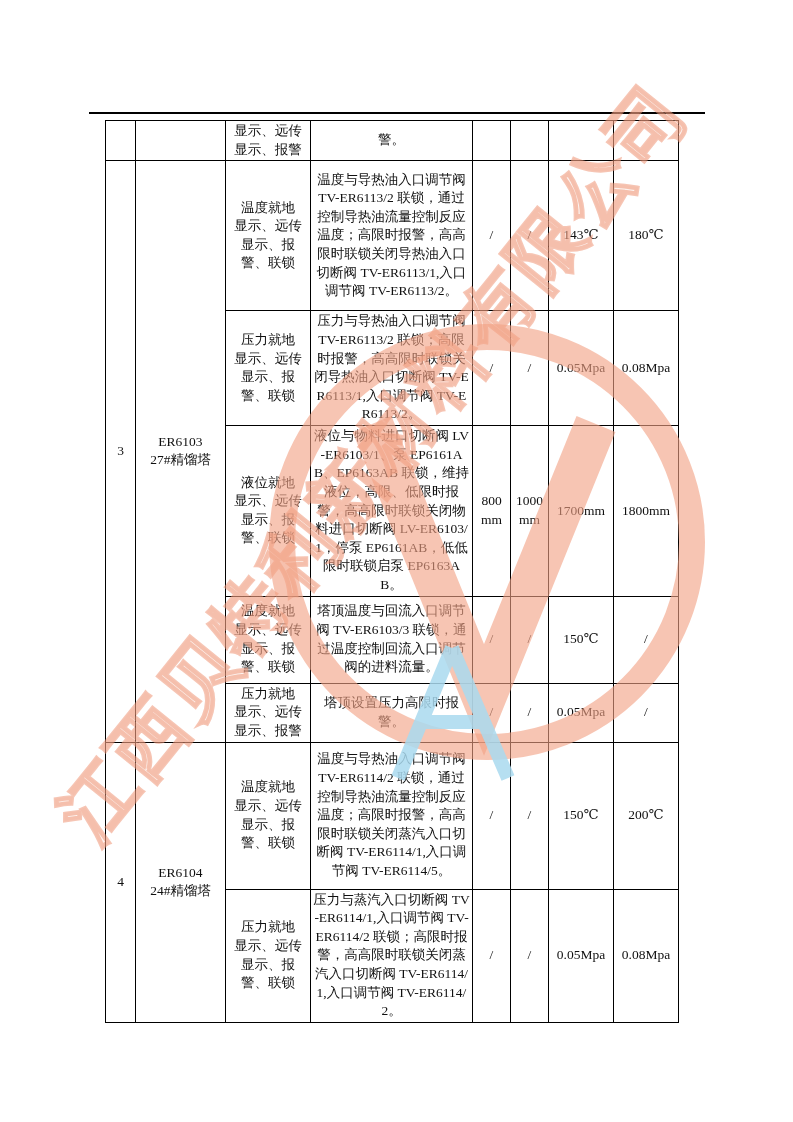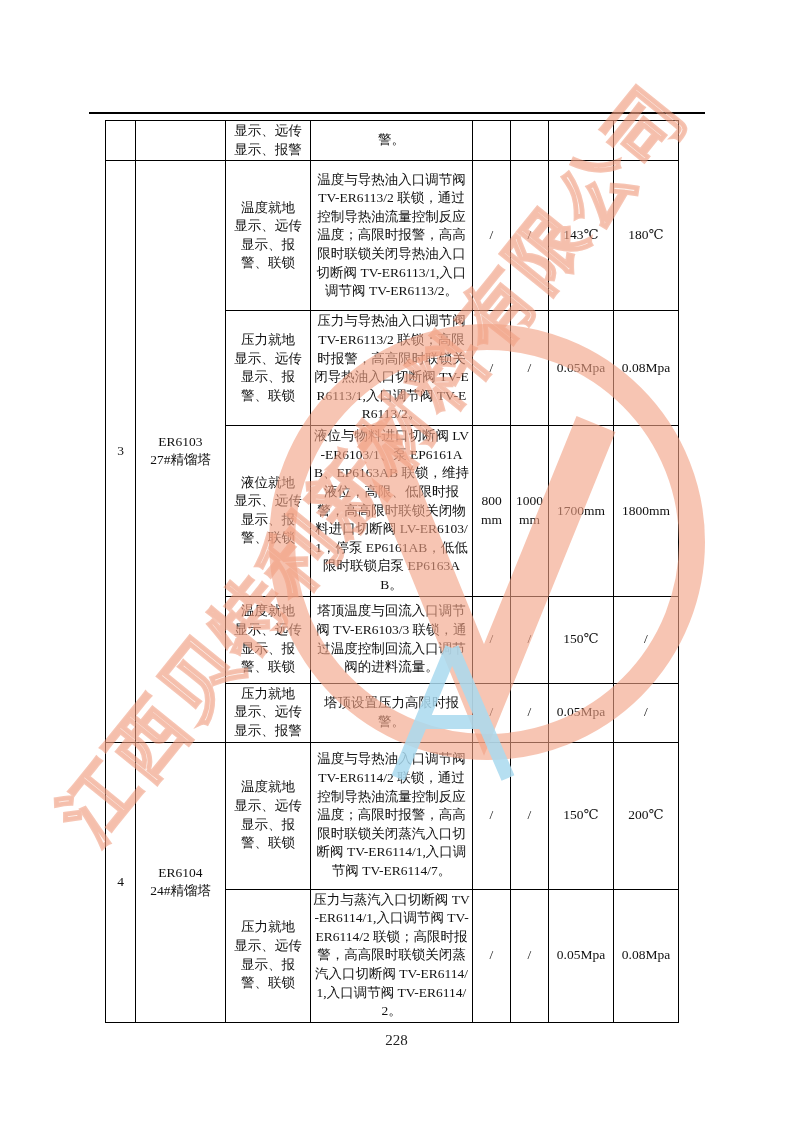--- a/index.html
+++ b/index.html
@@ -159,42 +159,41 @@
       <tr class="r6">
         <td class="ser" rowspan="2">4</td>
         <td class="eqp" rowspan="2">
           <div>ER6104</div>
           <div>24#精馏塔</div>
         </td>
         <td class="cfg">温度就地
 显示、远传
 显示、报
 警、联锁</td>
-        <td class="dsc">温度与导热油入口调节阀 TV-ER6114/2 联锁，通过控制导热油流量控制反应温度；高限时报警，高高限时联锁关闭蒸汽入口切断阀 TV-ER6114/1,入口调节阀 TV-ER6114/7。</td>
+        <td class="dsc">温度与导热油入口调节阀 TV-ER6114/2 联锁，通过控制导热油流量控制反应温度；高限时报警，高高限时联锁关闭蒸汽入口切断阀 TV-ER6114/1,入口调节阀 TV-ER6114/5。</td>
         <td class="val">/</td>
         <td class="val">/</td>
         <td class="val">150℃</td>
         <td class="val">200℃</td>
       </tr>
 
       <tr class="r7">
         <td class="cfg">压力就地
 显示、远传
 显示、报
 警、联锁</td>
         <td class="dsc">压力与蒸汽入口切断阀 TV-ER6114/1,入口调节阀 TV-ER6114/2 联锁；高限时报警，高高限时联锁关闭蒸汽入口切断阀 TV-ER6114/1,入口调节阀 TV-ER6114/2。</td>
         <td class="val">/</td>
         <td class="val">/</td>
         <td class="val">0.05Mpa</td>
         <td class="val">0.08Mpa</td>
       </tr>
     </tbody>
   </table>
 
-  <div class="pagenum">228</div>
 
   <div class="wm-layer">
     <div class="wm-text">江西贝特利新材料有限公司</div>
     <svg class="stamp-svg" width="793" height="1122" viewBox="0 0 793 1122">
       <circle cx="487" cy="542" r="205" fill="none" stroke="#f2a184" stroke-width="26" opacity="0.62"></circle>
       <path d="M 372 424 L 484 700 L 596 424" fill="none" stroke="#f2a184" stroke-width="42" opacity="0.62"></path>
       <path d="M 452 648 L 398 778 M 452 648 L 508 778 M 422 722 L 484 722" fill="none" stroke="#a9d9ef" stroke-width="14" opacity="0.85"></path>
     </svg>
   </div>
 

